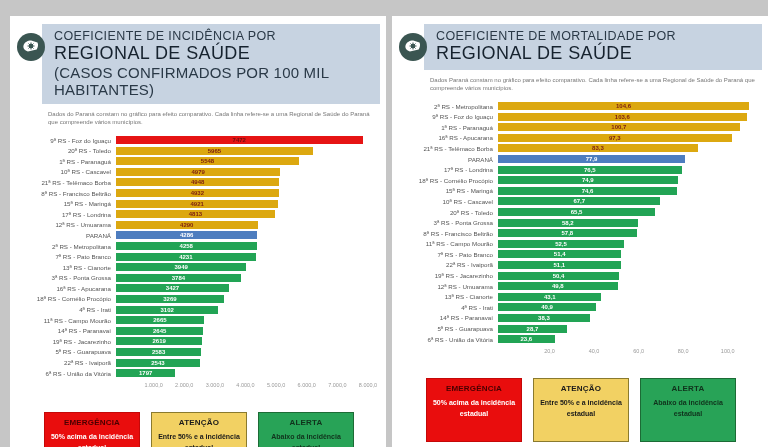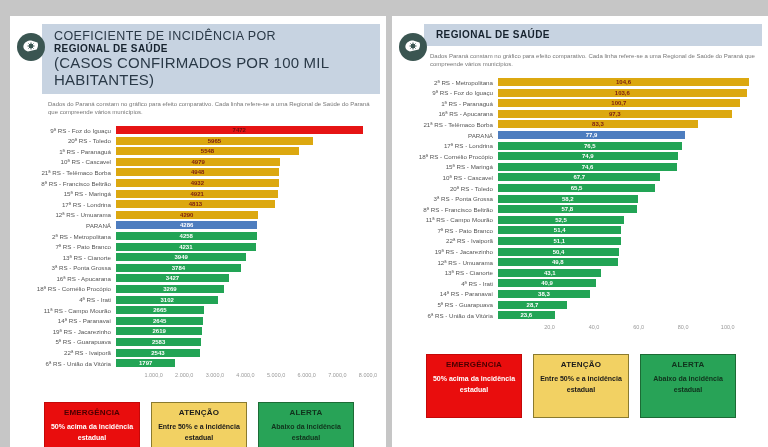--- a/index.html
+++ b/index.html
@@ -6,21 +6,21 @@
   html,body { width:768px; height:447px; overflow:hidden;
     font-family:"Liberation Sans", sans-serif; background:#c6c6c6; }
   .panel { position:absolute; top:16px; width:376px; height:439px; background:#ffffff; }
   #panel-0 { left:10px; }
   #panel-1 { left:392px; }
 
   .hdr-row { position:relative; margin:8px 6px 0 6px; }
   .logo { position:absolute; left:0px; top:8px; width:30px; height:30px; }
   .hdr { margin-left:26px; background:#c7d3e1; padding:5px 8px 6px 12px; }
   .t1 { font-size:12.5px; color:#2a3947; letter-spacing:.4px; }
-  .t2 { font-size:10px; font-weight:bold; color:#16222e; letter-spacing:.4px; }
+  .t2 { font-size:18px; font-weight:normal; color:#16222e; letter-spacing:.4px; }
   .t3 { font-size:15px; color:#2a3947; letter-spacing:.2px; }
 
   .note { margin:6px 10px 0 38px; font-size:6px; color:#777; line-height:1.4; max-width:330px; }
 
   .chart { margin:8px 6px 0 2px; }
   .crow { display:flex; align-items:center; height:10.6px; }
   .clabel { width:104px; font-size:6.2px; color:#555; text-align:right; padding-right:5px; white-space:nowrap; overflow:hidden; }
   .ctrack { flex:1; position:relative; height:8px; }
   .cbar { height:100%; display:flex; align-items:center; justify-content:center; }
   .cval { font-size:6px; font-weight:bold; white-space:nowrap; }
@@ -276,20 +276,21 @@
       <path d="M7.5 13.5c.8-3 3.8-5 7.7-5l6.3 2.1c1.1 2.1.4 5-.8 6.9l-8.8 2c-2.9-.9-5.1-3.2-4.4-6z" fill="#ffffff"></path>
       <g stroke="#3a5551" stroke-width="1">
           <line x1="15" y1="10.5" x2="15" y2="17.5"></line>
           <line x1="11.5" y1="14" x2="18.5" y2="14"></line>
           <line x1="12.5" y1="11.5" x2="17.5" y2="16.5"></line>
           <line x1="17.5" y1="11.5" x2="12.5" y2="16.5"></line>
         </g>
       <circle cx="15" cy="14" r="2.2" fill="#3a5551"></circle>
     </svg>
     <div class="hdr">
+      <div class="t1">COEFICIENTE DE MORTALIDADE POR</div>
       <div class="t2">REGIONAL DE SAÚDE</div>
     </div>
   </div>
   <div class="note">Dados Paraná constam no gráfico para efeito comparativo. Cada linha refere-se a uma Regional de Saúde do Paraná que compreende vários municípios.</div>
   <div class="chart">
     <div>
         <div class="crow">
           <div class="clabel">2ª RS - Metropolitana</div>
           <div class="ctrack">
             <div class="cbar" style="width: 95.0909%; background: rgb(220, 168, 16);">

